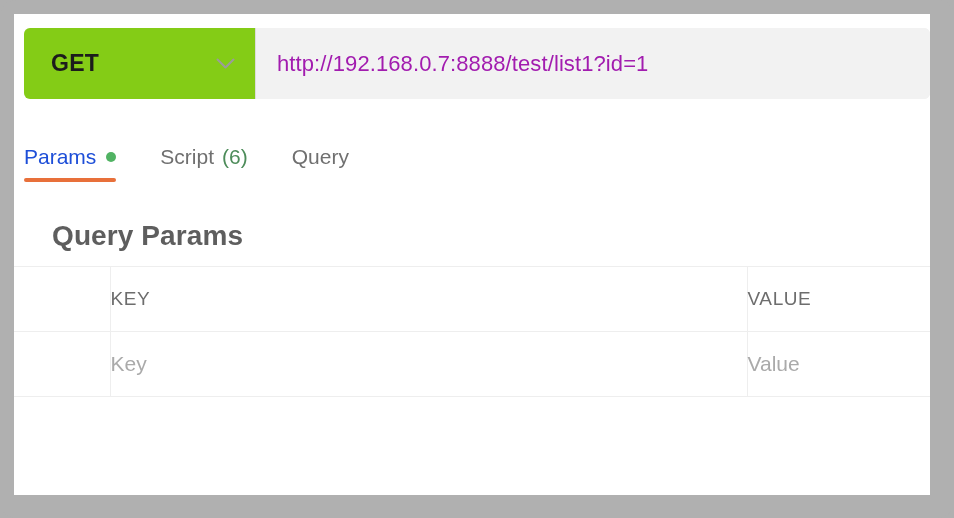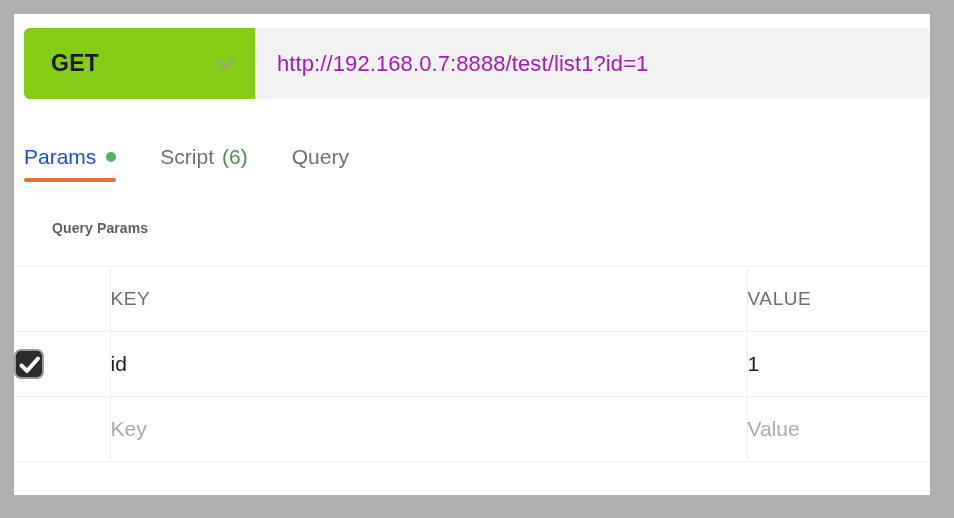--- a/index.html
+++ b/index.html
@@ -140,21 +140,21 @@
   .tab-count {
     color: #4d8c5a;
     margin-left: 8px;
   }
 
   
   #query-params-title {
     position: absolute;
     left: 38px;
     top: 206px;
-    font-size: 14px;
+    font-size: 28px;
     font-weight: bold;
     color: #5e5e5e;
     letter-spacing: 0.1px;
   }
 
   
   #params-table {
     position: absolute;
     left: 0;
     top: 252px;
@@ -276,31 +276,20 @@
       </colgroup>
       <thead>
         <tr>
           <th class="hdr hdr-check"></th>
           <th class="hdr">KEY</th>
           <th class="hdr">VALUE</th>
         </tr>
       </thead>
       <tbody>
         <tr>
-          <td class="cell-check">
-            <span class="checkbox">
-              <svg width="22" height="20" viewBox="0 0 22 20" fill="none" xmlns="http://www.w3.org/2000/svg">
-                <path d="M2.5 10.5 L8 16 L19 3.5" stroke="#ffffff" stroke-width="4" stroke-linecap="round" stroke-linejoin="round"></path>
-              </svg>
-            </span>
-          </td>
-          <td class="cell-text">id</td>
-          <td class="cell-text">1</td>
-        </tr>
-        <tr>
           <td class="cell-check"></td>
           <td class="cell-text placeholder">Key</td>
           <td class="cell-text placeholder">Value</td>
         </tr>
       </tbody>
     </table>
 
     <div id="table-footer"></div>
 
   </div>

